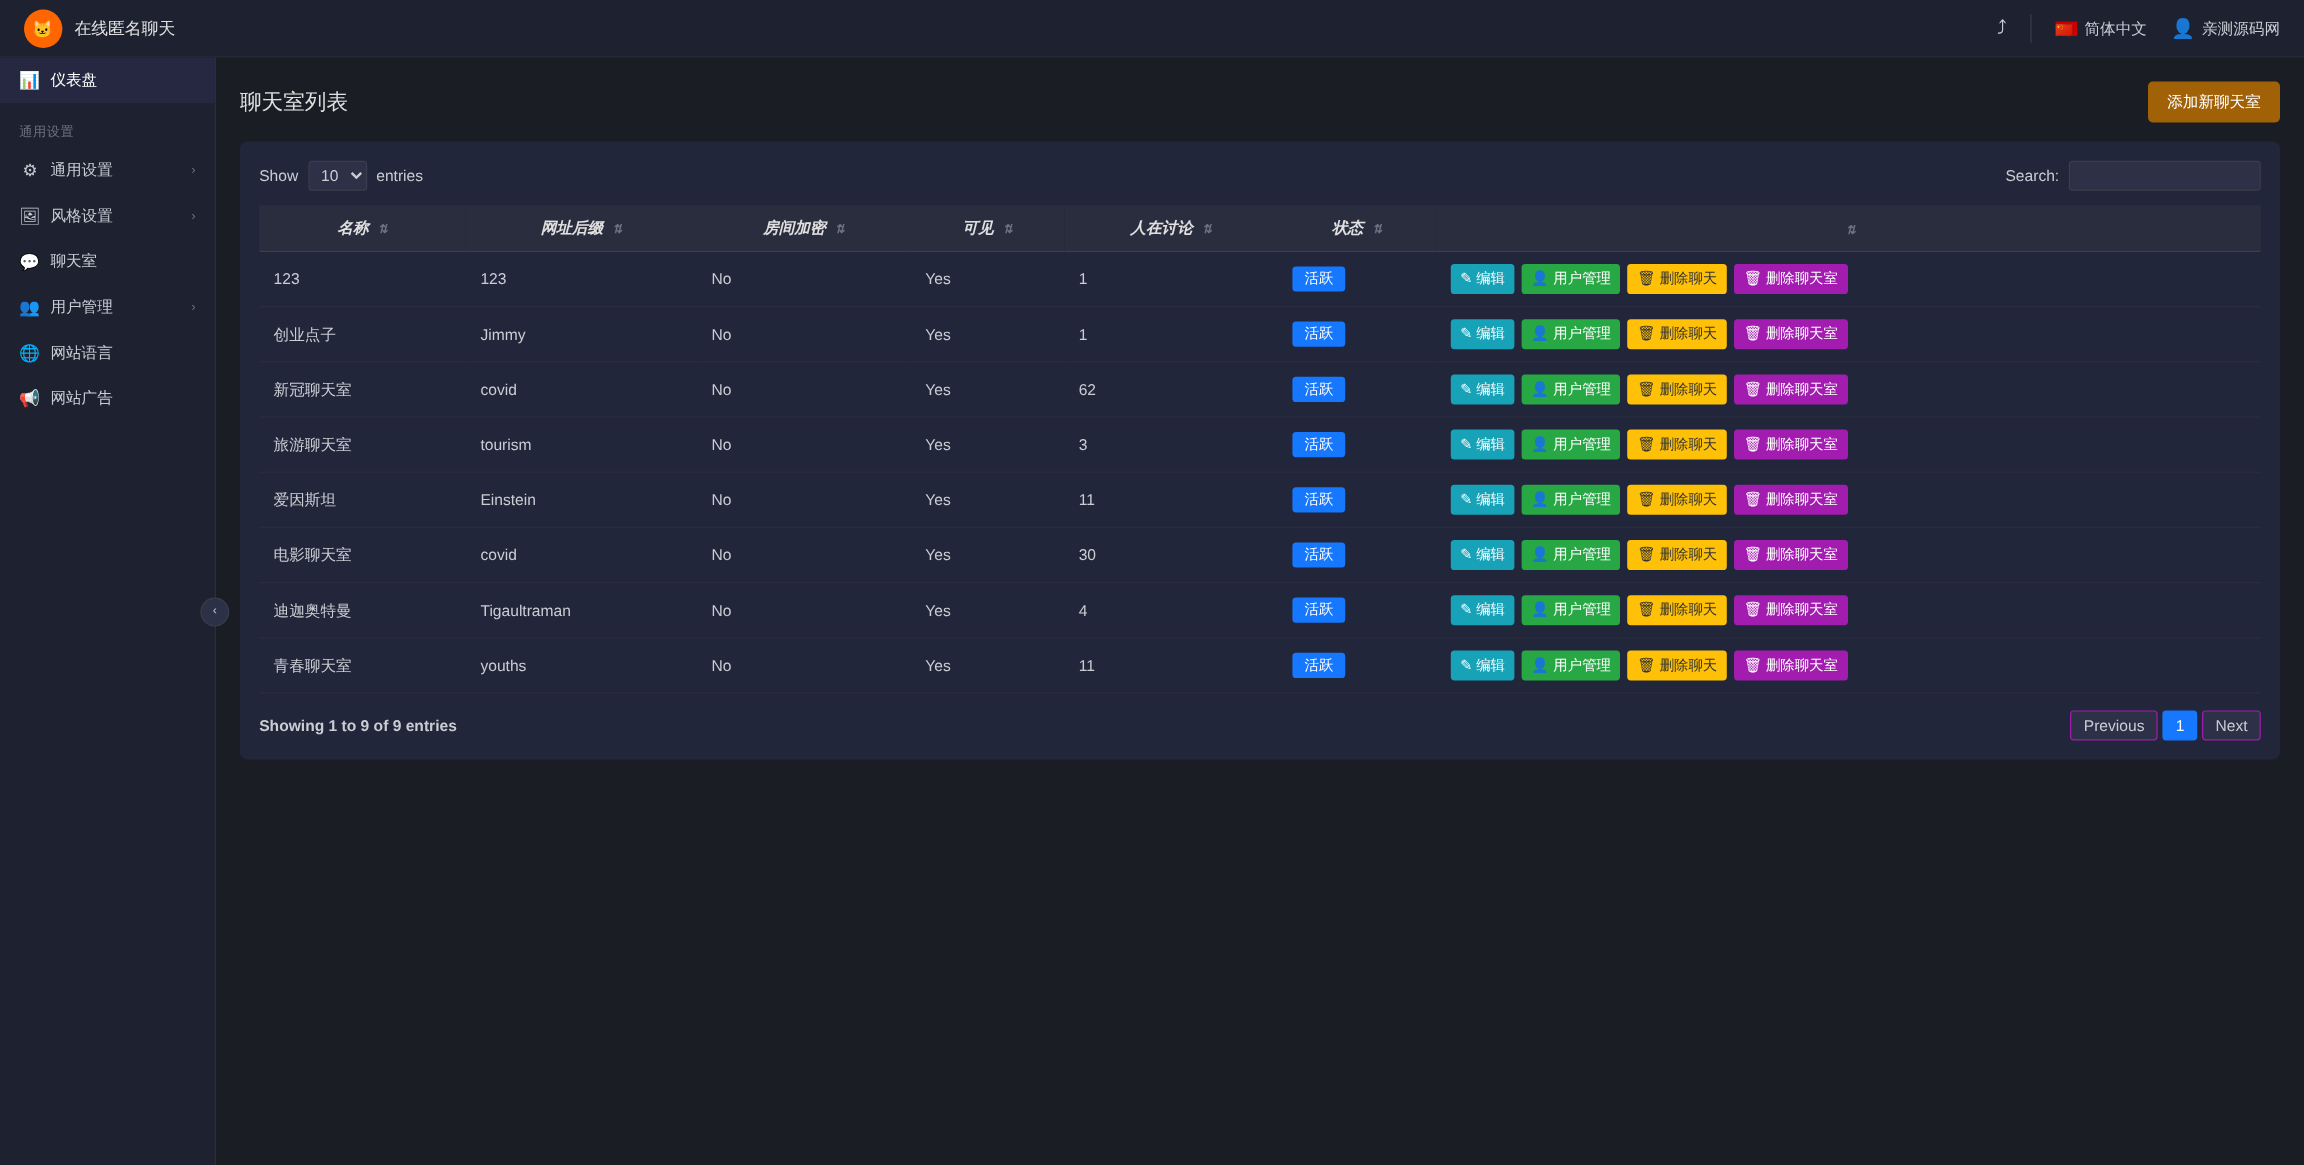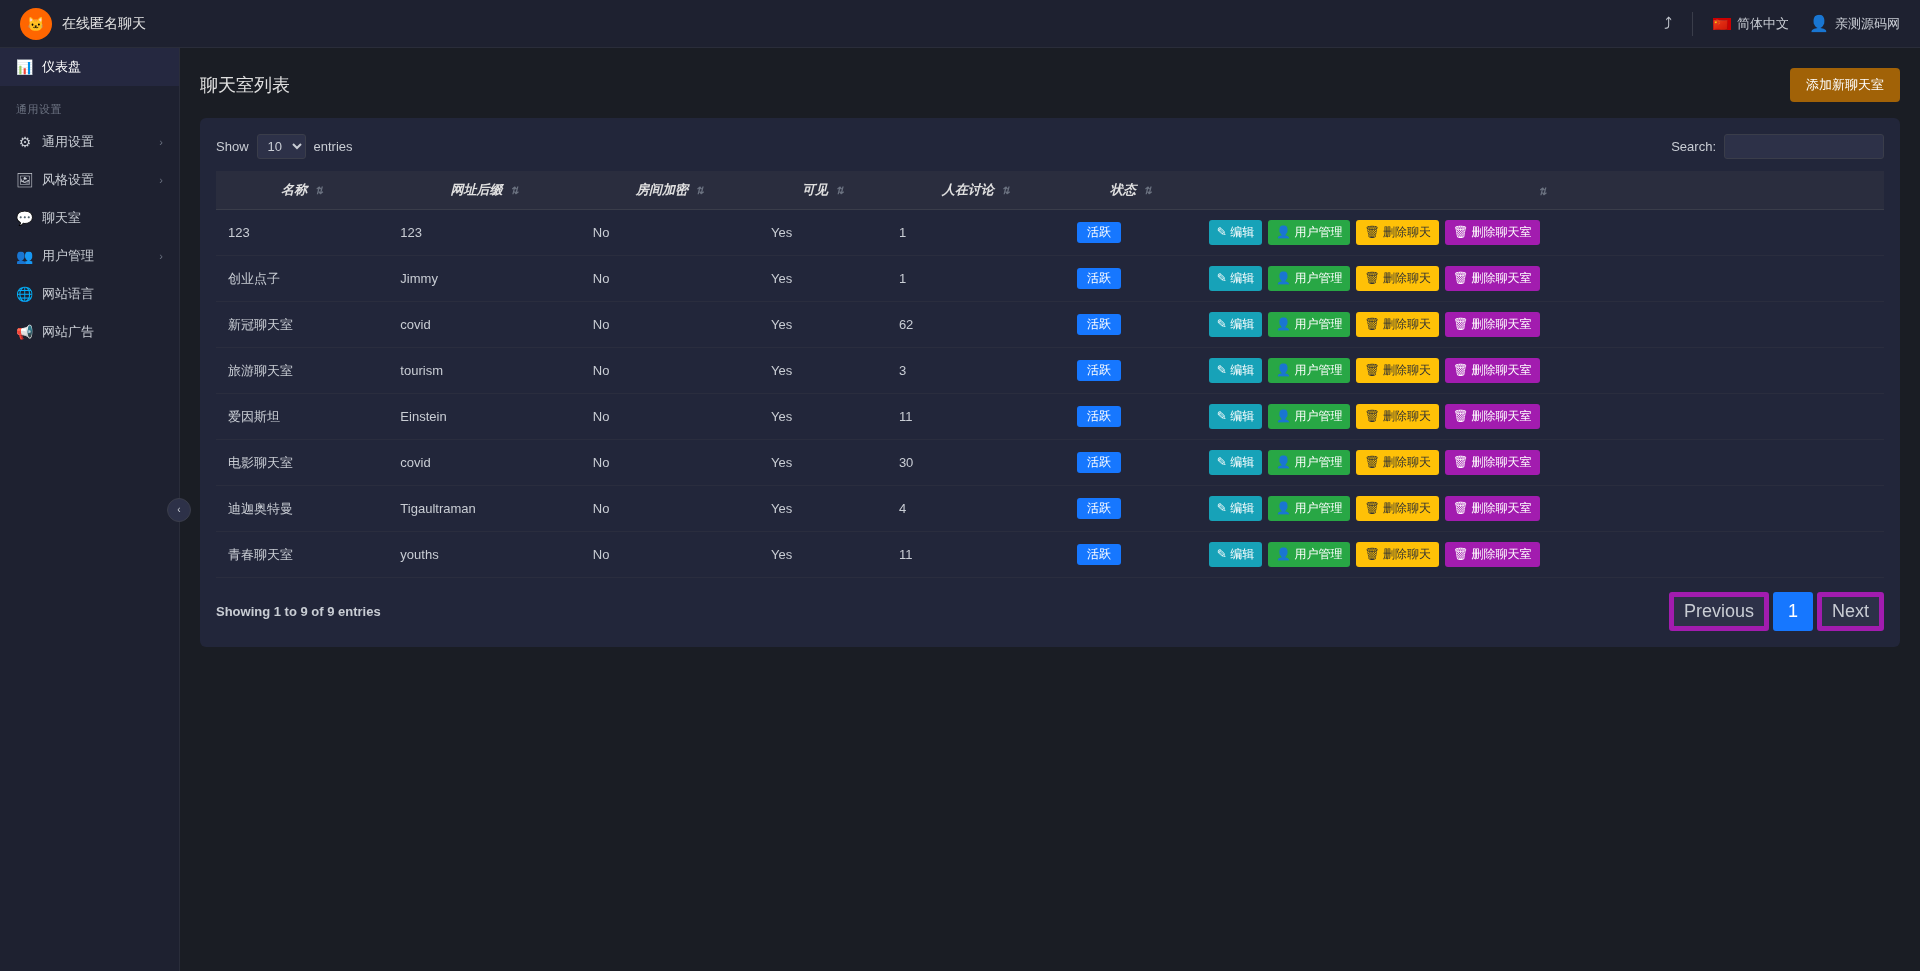--- a/index.html
+++ b/index.html
@@ -296,25 +296,25 @@
     }
     .showing-text { color: #c9cdd4; font-weight: bold; }
     .pagination-btns {
       display: flex;
       align-items: center;
       gap: 4px;
     }
     .page-btn {
       padding: 4px 10px;
       background: #2d3148;
-      border: 5px solid #a21caf;
+      border: 1px solid #a21caf;
       color: #c9cdd4;
       border-radius: 3px;
       cursor: pointer;
-      font-size: 18px;
+      font-size: 13px;
     }
     .page-btn.active {
       background: #1677ff;
       border-color: #1677ff;
       color: #fff;
     }
   </style>
 </head>
 <body>
 

